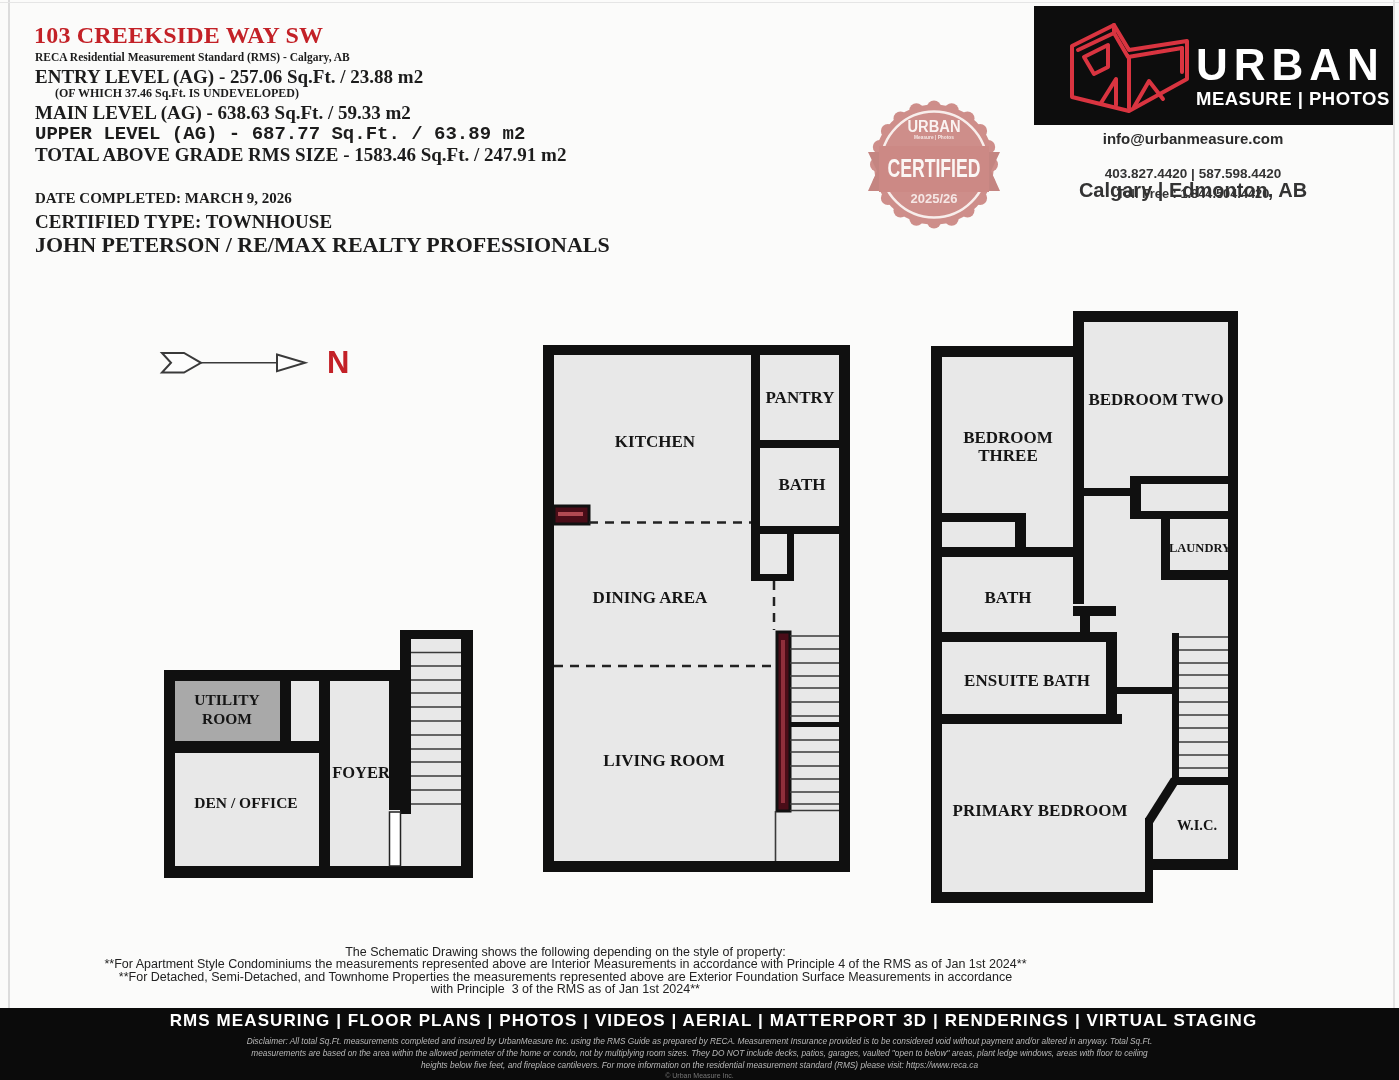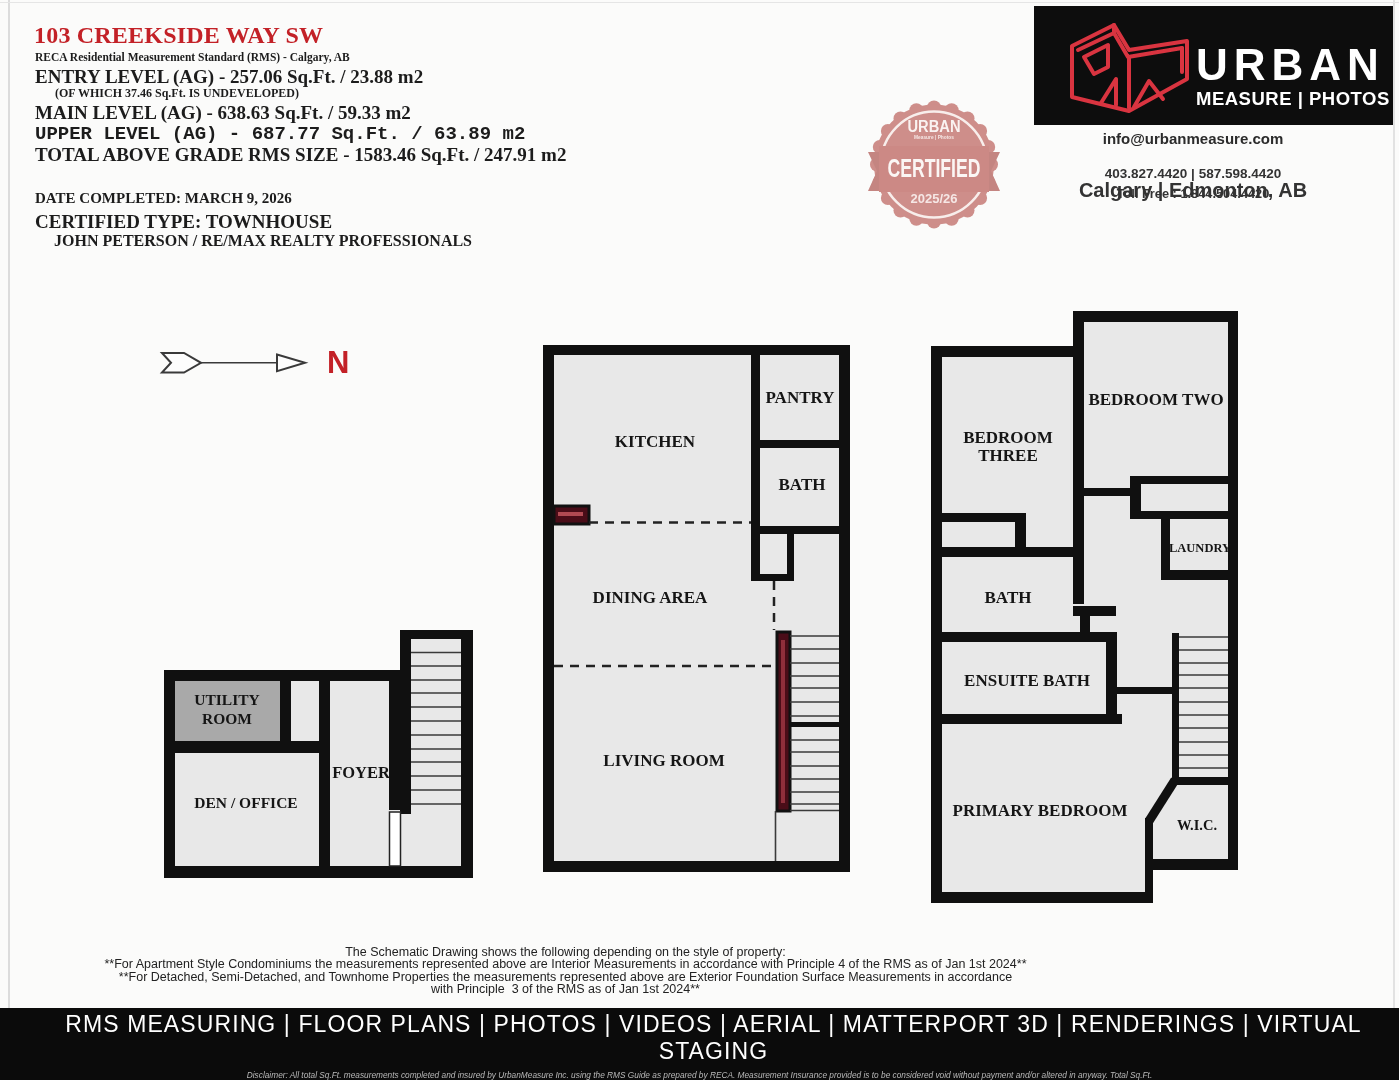--- a/index.html
+++ b/index.html
@@ -19,21 +19,21 @@
 
 <div class="abs hdr" style="left:34px;top:22px;font-size:24px;color:#c32127;letter-spacing:0.2px;">103 CREEKSIDE WAY SW</div>
 <div class="abs hdr" style="left:35px;top:51px;font-size:11.5px;">RECA Residential Measurement Standard (RMS) - Calgary, AB</div>
 <div class="abs hdr" style="left:35px;top:66px;font-size:19px;">ENTRY LEVEL (AG) - 257.06 Sq.Ft. / 23.88 m2</div>
 <div class="abs hdr" style="left:35px;top:86px;font-size:12px;margin-left:20px;">(OF WHICH 37.46 Sq.Ft. IS UNDEVELOPED)</div>
 <div class="abs hdr" style="left:35px;top:102px;font-size:19px;">MAIN LEVEL (AG) - 638.63 Sq.Ft. / 59.33 m2</div>
 <div class="abs hdr" style="left:35px;top:123px;font-size:19px;font-family:Liberation Mono, monospace;">UPPER LEVEL (AG) - 687.77 Sq.Ft. / 63.89 m2</div>
 <div class="abs hdr" style="left:35px;top:144px;font-size:19px;">TOTAL ABOVE GRADE RMS SIZE - 1583.46 Sq.Ft. / 247.91 m2</div>
 <div class="abs hdr" style="left:35px;top:190px;font-size:15px;">DATE COMPLETED: MARCH 9, 2026</div>
 <div class="abs hdr" style="left:35px;top:211px;font-size:19px;">CERTIFIED TYPE: TOWNHOUSE</div>
-<div class="abs hdr" style="left:35px;top:232px;font-size:16px;margin-left:19px;">JOHN PETERSON / RE/MAX REALTY PROFESSIONALS</div>
+<div class="abs hdr" style="left:35px;top:232px;font-size:22px;">JOHN PETERSON / RE/MAX REALTY PROFESSIONALS</div>
 
 <div class="abs" style="left:1034px;top:6px;width:359px;height:119px;background:#0d0d0d;">
 <svg width="359" height="119" viewBox="0 0 359 119" style="position:absolute;left:0;top:0;">
   <g transform="translate(36,10)" fill="none" stroke="#d93440" stroke-width="4" stroke-linejoin="round" stroke-linecap="round">
     <path d="M2,30 L44,9 L59,34 L117,25 L117,63 L59,95 L2,81 Z"></path>
     <path d="M8,34 L44,17 L58,41 L112,32"></path>
     <path d="M44,9 L44,17"></path>
     <path d="M59,41 L59,92"></path>
     <path d="M14,41 L38,29 L38,51 L24,58 Z"></path>
     <path d="M31,87 L46,63 L46,89"></path>
@@ -241,20 +241,20 @@
 </svg>
 
 <div class="abs sans" style="left:0;top:946px;width:1131px;text-align:center;color:#222;font-size:12.5px;line-height:12.4px;">
   The Schematic Drawing shows the following depending on the style of property:<br>
   **For Apartment Style Condominiums the measurements represented above are Interior Measurements in accordance with Principle 4 of the RMS as of Jan 1st 2024**<br>
   **For Detached, Semi-Detached, and Townhome Properties the measurements represented above are Exterior Foundation Surface Measurements in accordance<br>
   with Principle&nbsp; 3 of the RMS as of Jan 1st 2024**
 </div>
 
 <div class="abs" style="left:0;top:1008px;width:1399px;height:72px;background:#0b0b0b;">
-  <div class="sans" style="margin-top:3px;text-align:center;color:#fff;font-weight:normal;font-size:23px;letter-spacing:1.1px;margin-left:28px;">RMS MEASURING | FLOOR PLANS | PHOTOS | VIDEOS | AERIAL | MATTERPORT 3D | RENDERINGS | VIRTUAL STAGING</div>
+  <div class="sans" style="margin-top:3px;text-align:center;color:#fff;font-weight:bold;font-size:17px;letter-spacing:1.1px;margin-left:28px;">RMS MEASURING | FLOOR PLANS | PHOTOS | VIDEOS | AERIAL | MATTERPORT 3D | RENDERINGS | VIRTUAL STAGING</div>
   <div class="sans" style="margin-top:4px;text-align:center;color:#b9b9b9;font-style:italic;font-size:8.3px;line-height:12px;">
     Disclaimer: All total Sq.Ft. measurements completed and insured by UrbanMeasure Inc. using the RMS Guide as prepared by RECA. Measurement Insurance provided is to be considered void without payment and/or altered in anyway. Total Sq.Ft.<br>
     measurements are based on the area within the allowed perimeter of the home or condo, not by multiplying room sizes. They DO NOT include decks, patios, garages, vaulted "open to below" areas, plant ledge windows, areas with floor to ceiling<br>
     heights below five feet, and fireplace cantilevers. For more information on the residential measurement standard (RMS) please visit: https://www.reca.ca
   </div>
   <div class="sans" style="margin-top:1px;text-align:center;color:#777;font-size:7px;">© Urban Measure Inc.</div>
 </div>
 
 </body></html>

